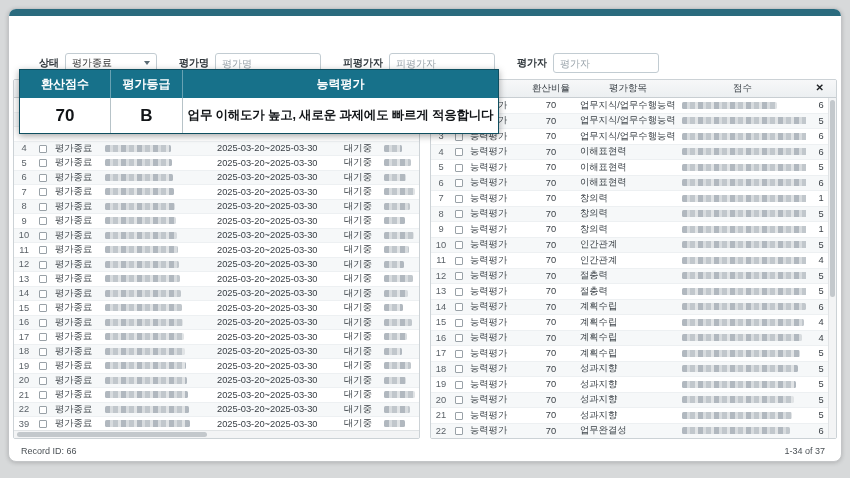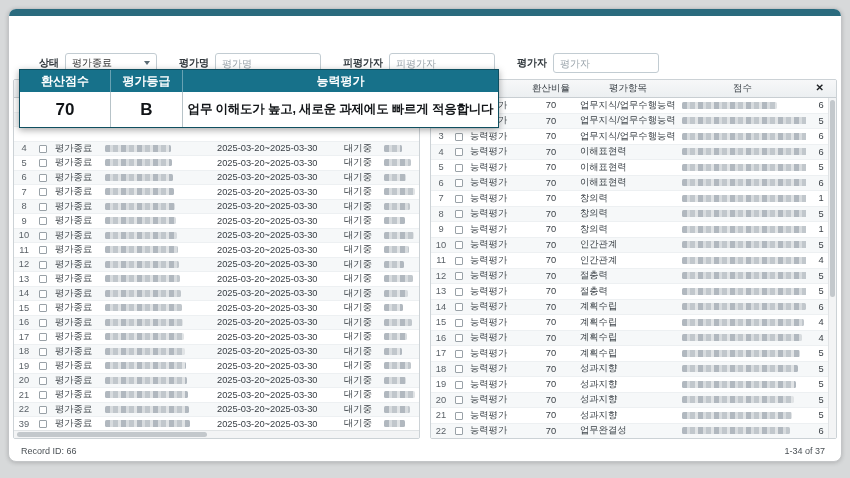--- a/index.html
+++ b/index.html
@@ -96,21 +96,21 @@
     position:absolute; top:3px; right:12px; z-index:5;
     font-size:10px; font-weight:700; color:#1b1e21; cursor:pointer; line-height:1;
   }
   .record-id { position:absolute; left:12px; bottom:5px; font-size:9px; color:#4a5055; }
   .pagination { position:absolute; right:16px; bottom:5px; font-size:9px; color:#4a5055; }
 
   .popup {
     position:absolute; left:10px; top:60px; width:480px; z-index:20;
     background:#fff; border:1px solid #0f4f60; box-shadow:0 2px 7px rgba(0,0,0,.35);
   }
-  .pophead { display:grid; grid-template-columns:90px 72px 1fr; background:#17718a; height:22px; }
+  .pophead { display:grid; grid-template-columns:90px 72px 1fr; background:#17718a; height:28px; }
   .ph {
     color:#fff; font-size:12px; font-weight:700; display:flex;
     align-items:center; justify-content:center; border-left:1px solid rgba(255,255,255,.35);
   }
   .ph:first-child { border-left:none; }
   .popbody { display:grid; grid-template-columns:90px 72px 1fr; height:35px; }
   .pv {
     display:flex; align-items:center; justify-content:center;
     font-size:17px; font-weight:700; color:#111417; border-left:1px solid #b7c3c8;
   }

